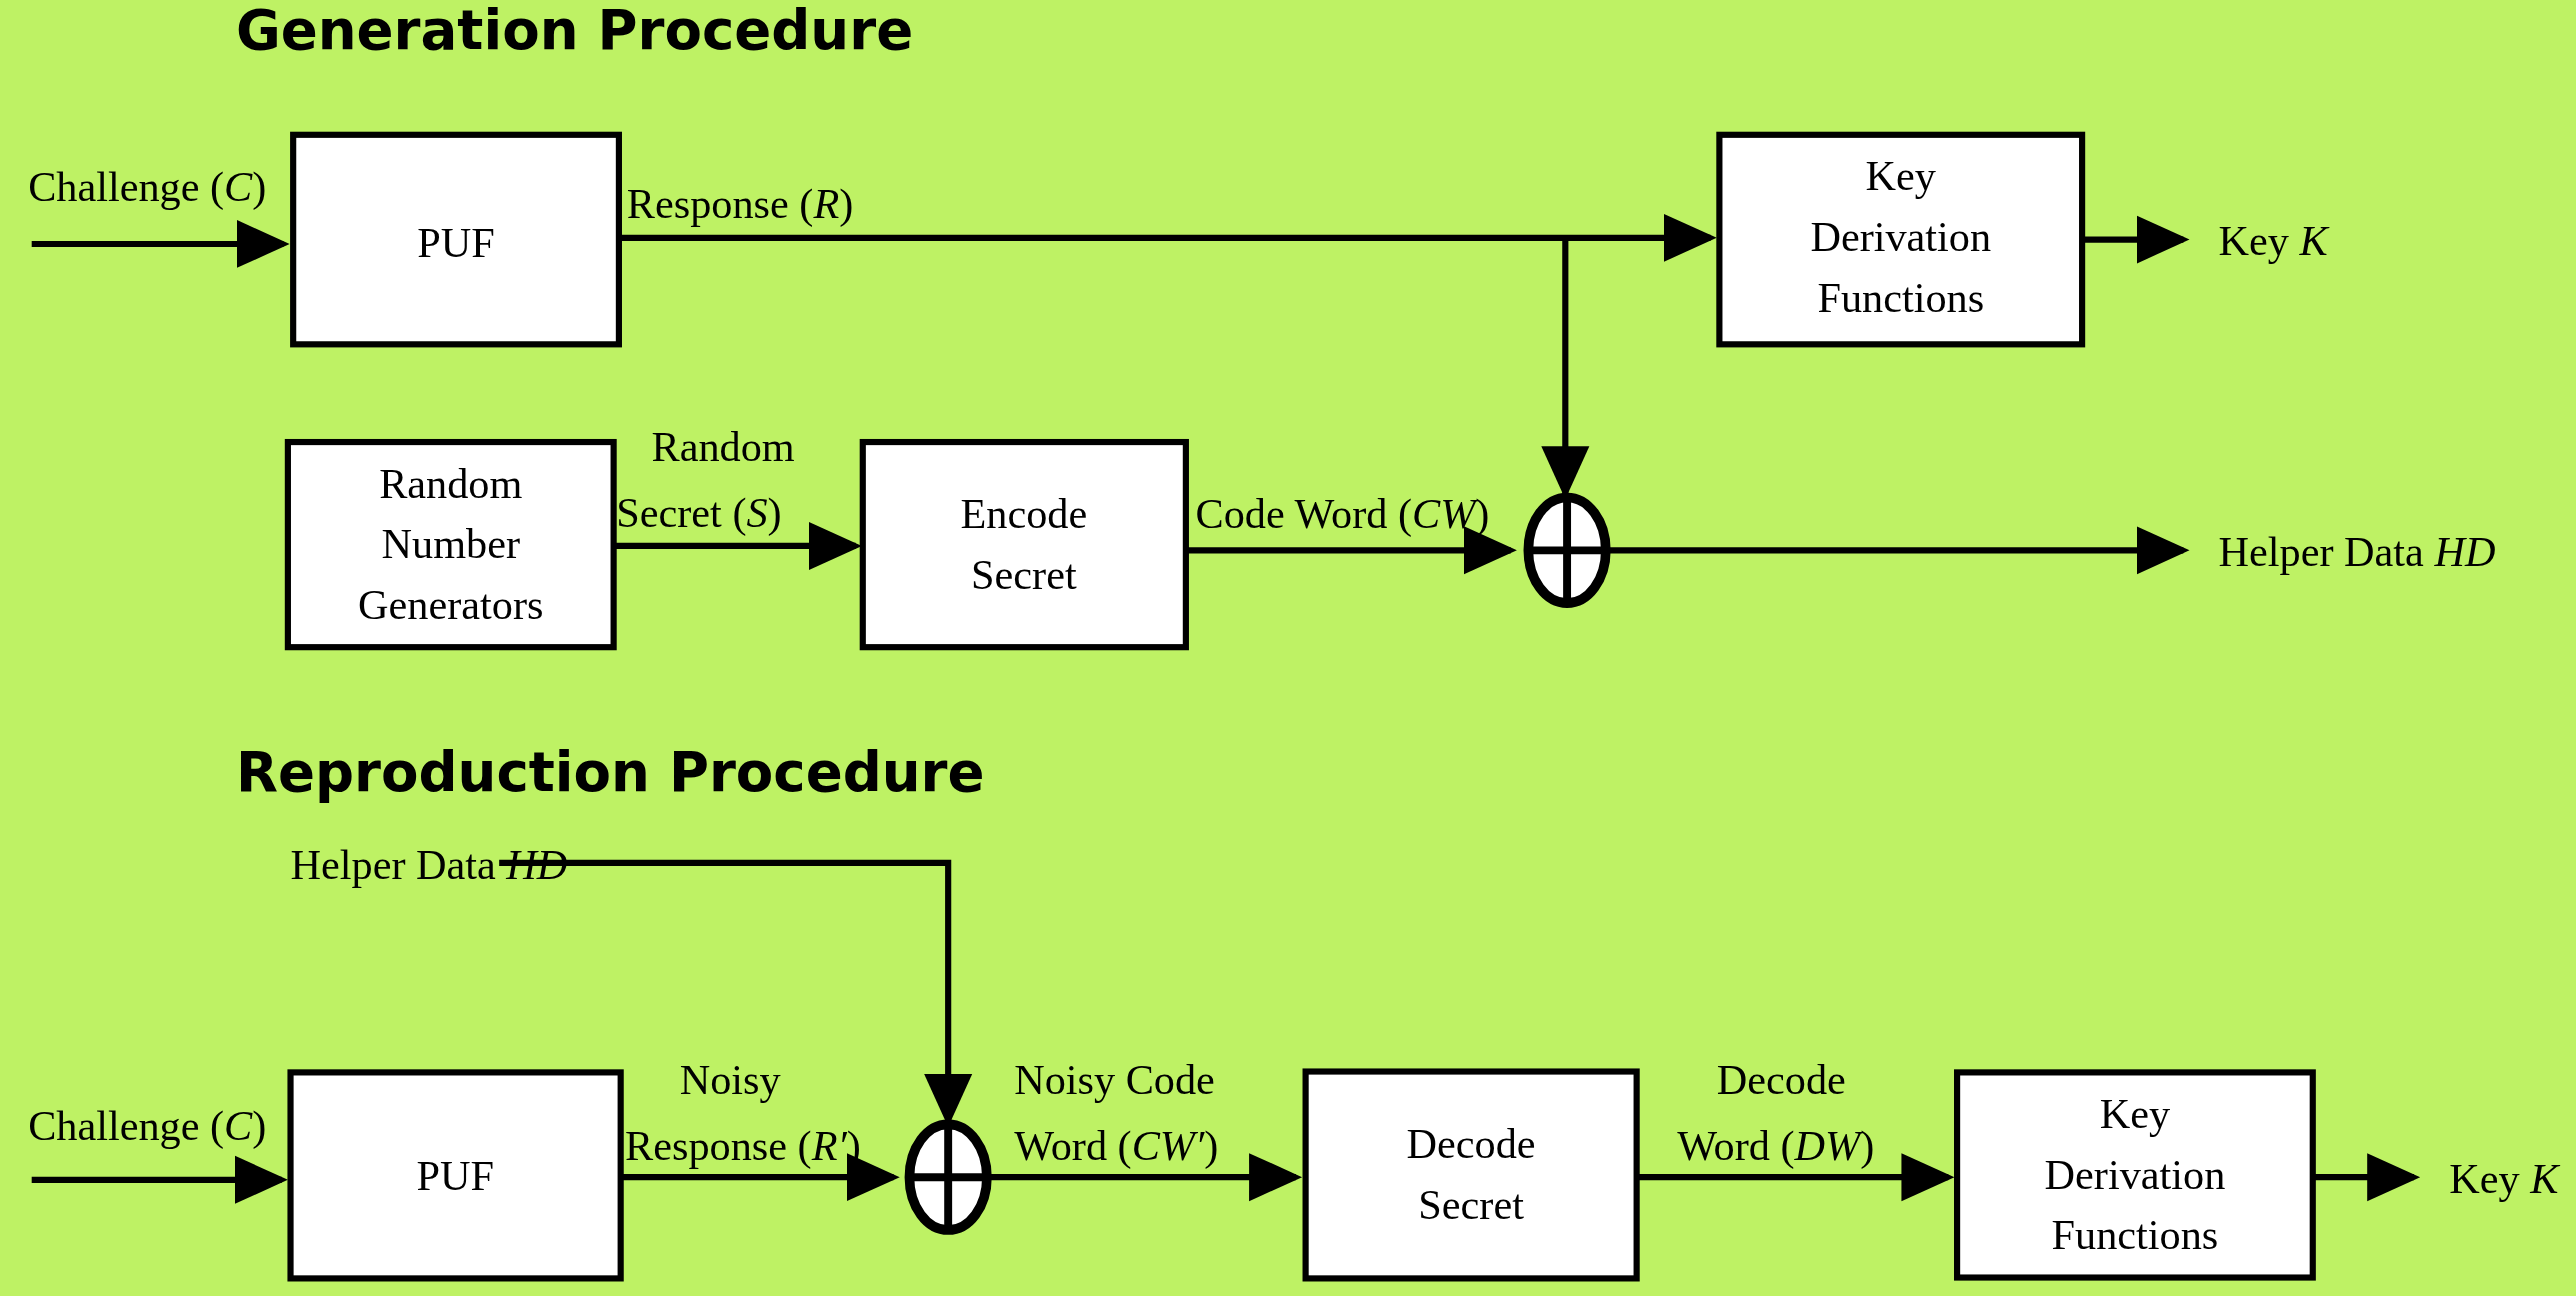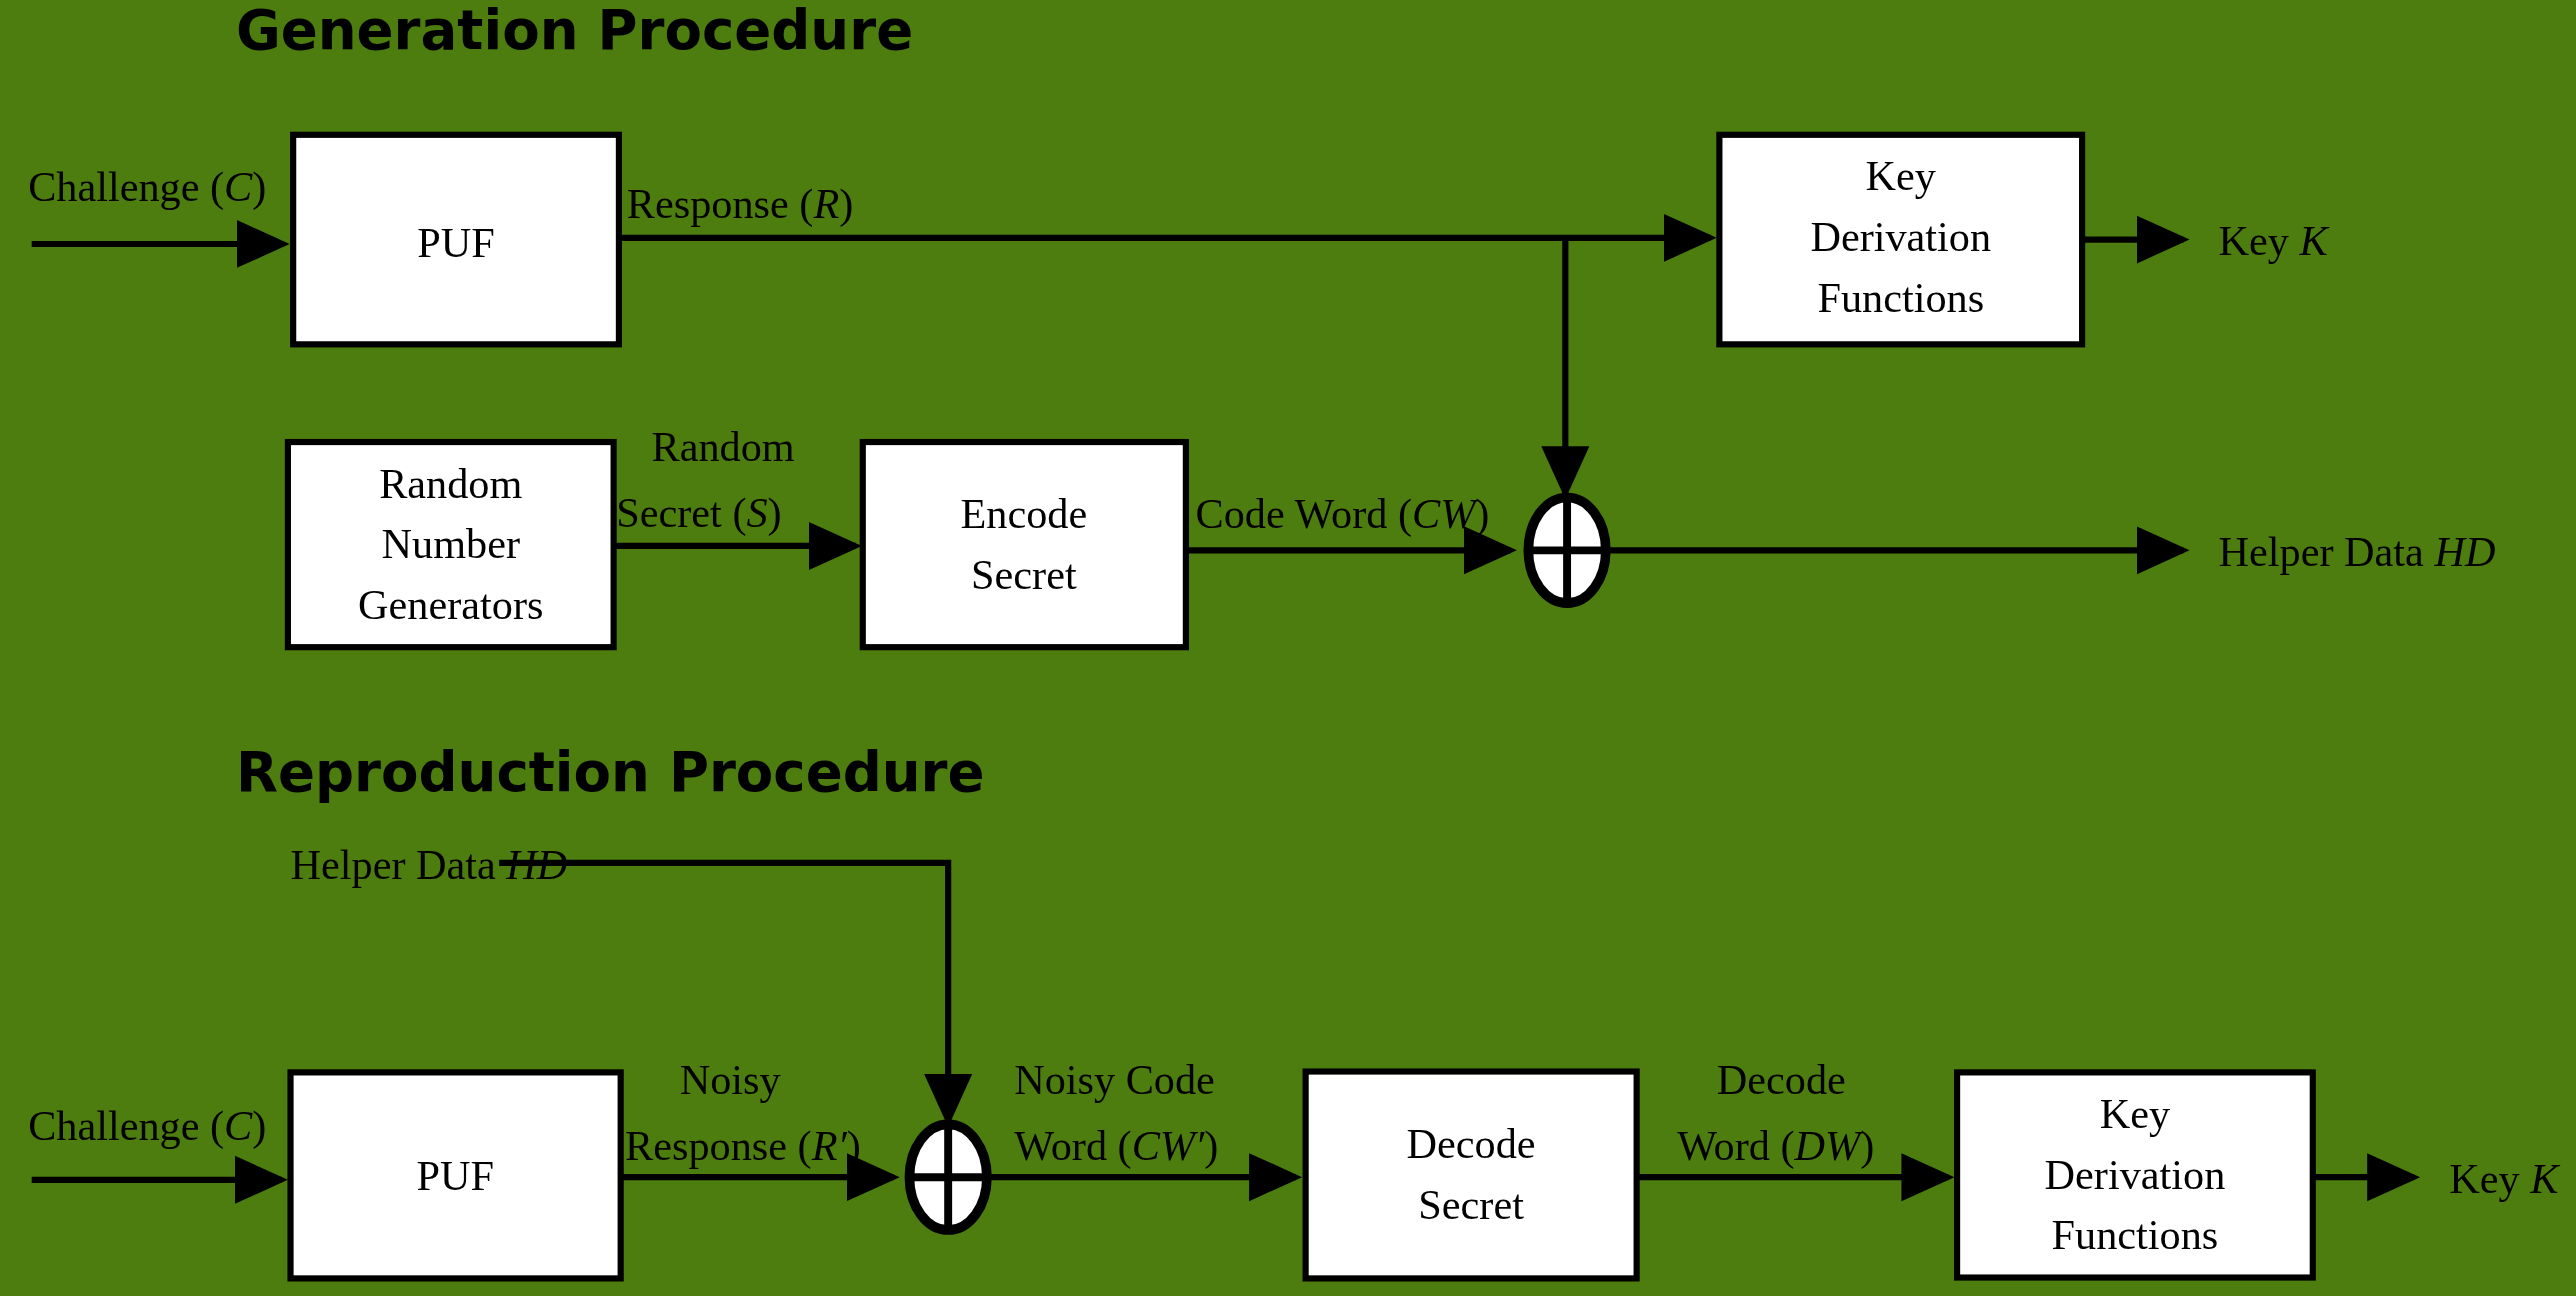--- a/index.html
+++ b/index.html
@@ -4,21 +4,21 @@
 <style>
   html, body {
     margin: 0;
     padding: 0;
     background: #ffffff;
   }
   #page {
     position: relative;
     width: 2576px;
     height: 1297px;
-    background: #4d7c0f;
+    background: #bef264;
     overflow: hidden;
     font-family: "Liberation Serif", "DejaVu Serif", serif;
   }
   #diagram {
     position: absolute;
     top: 0; left: 0;
     width: 2576px;
     height: 1297px;
   }
   .section-title {

